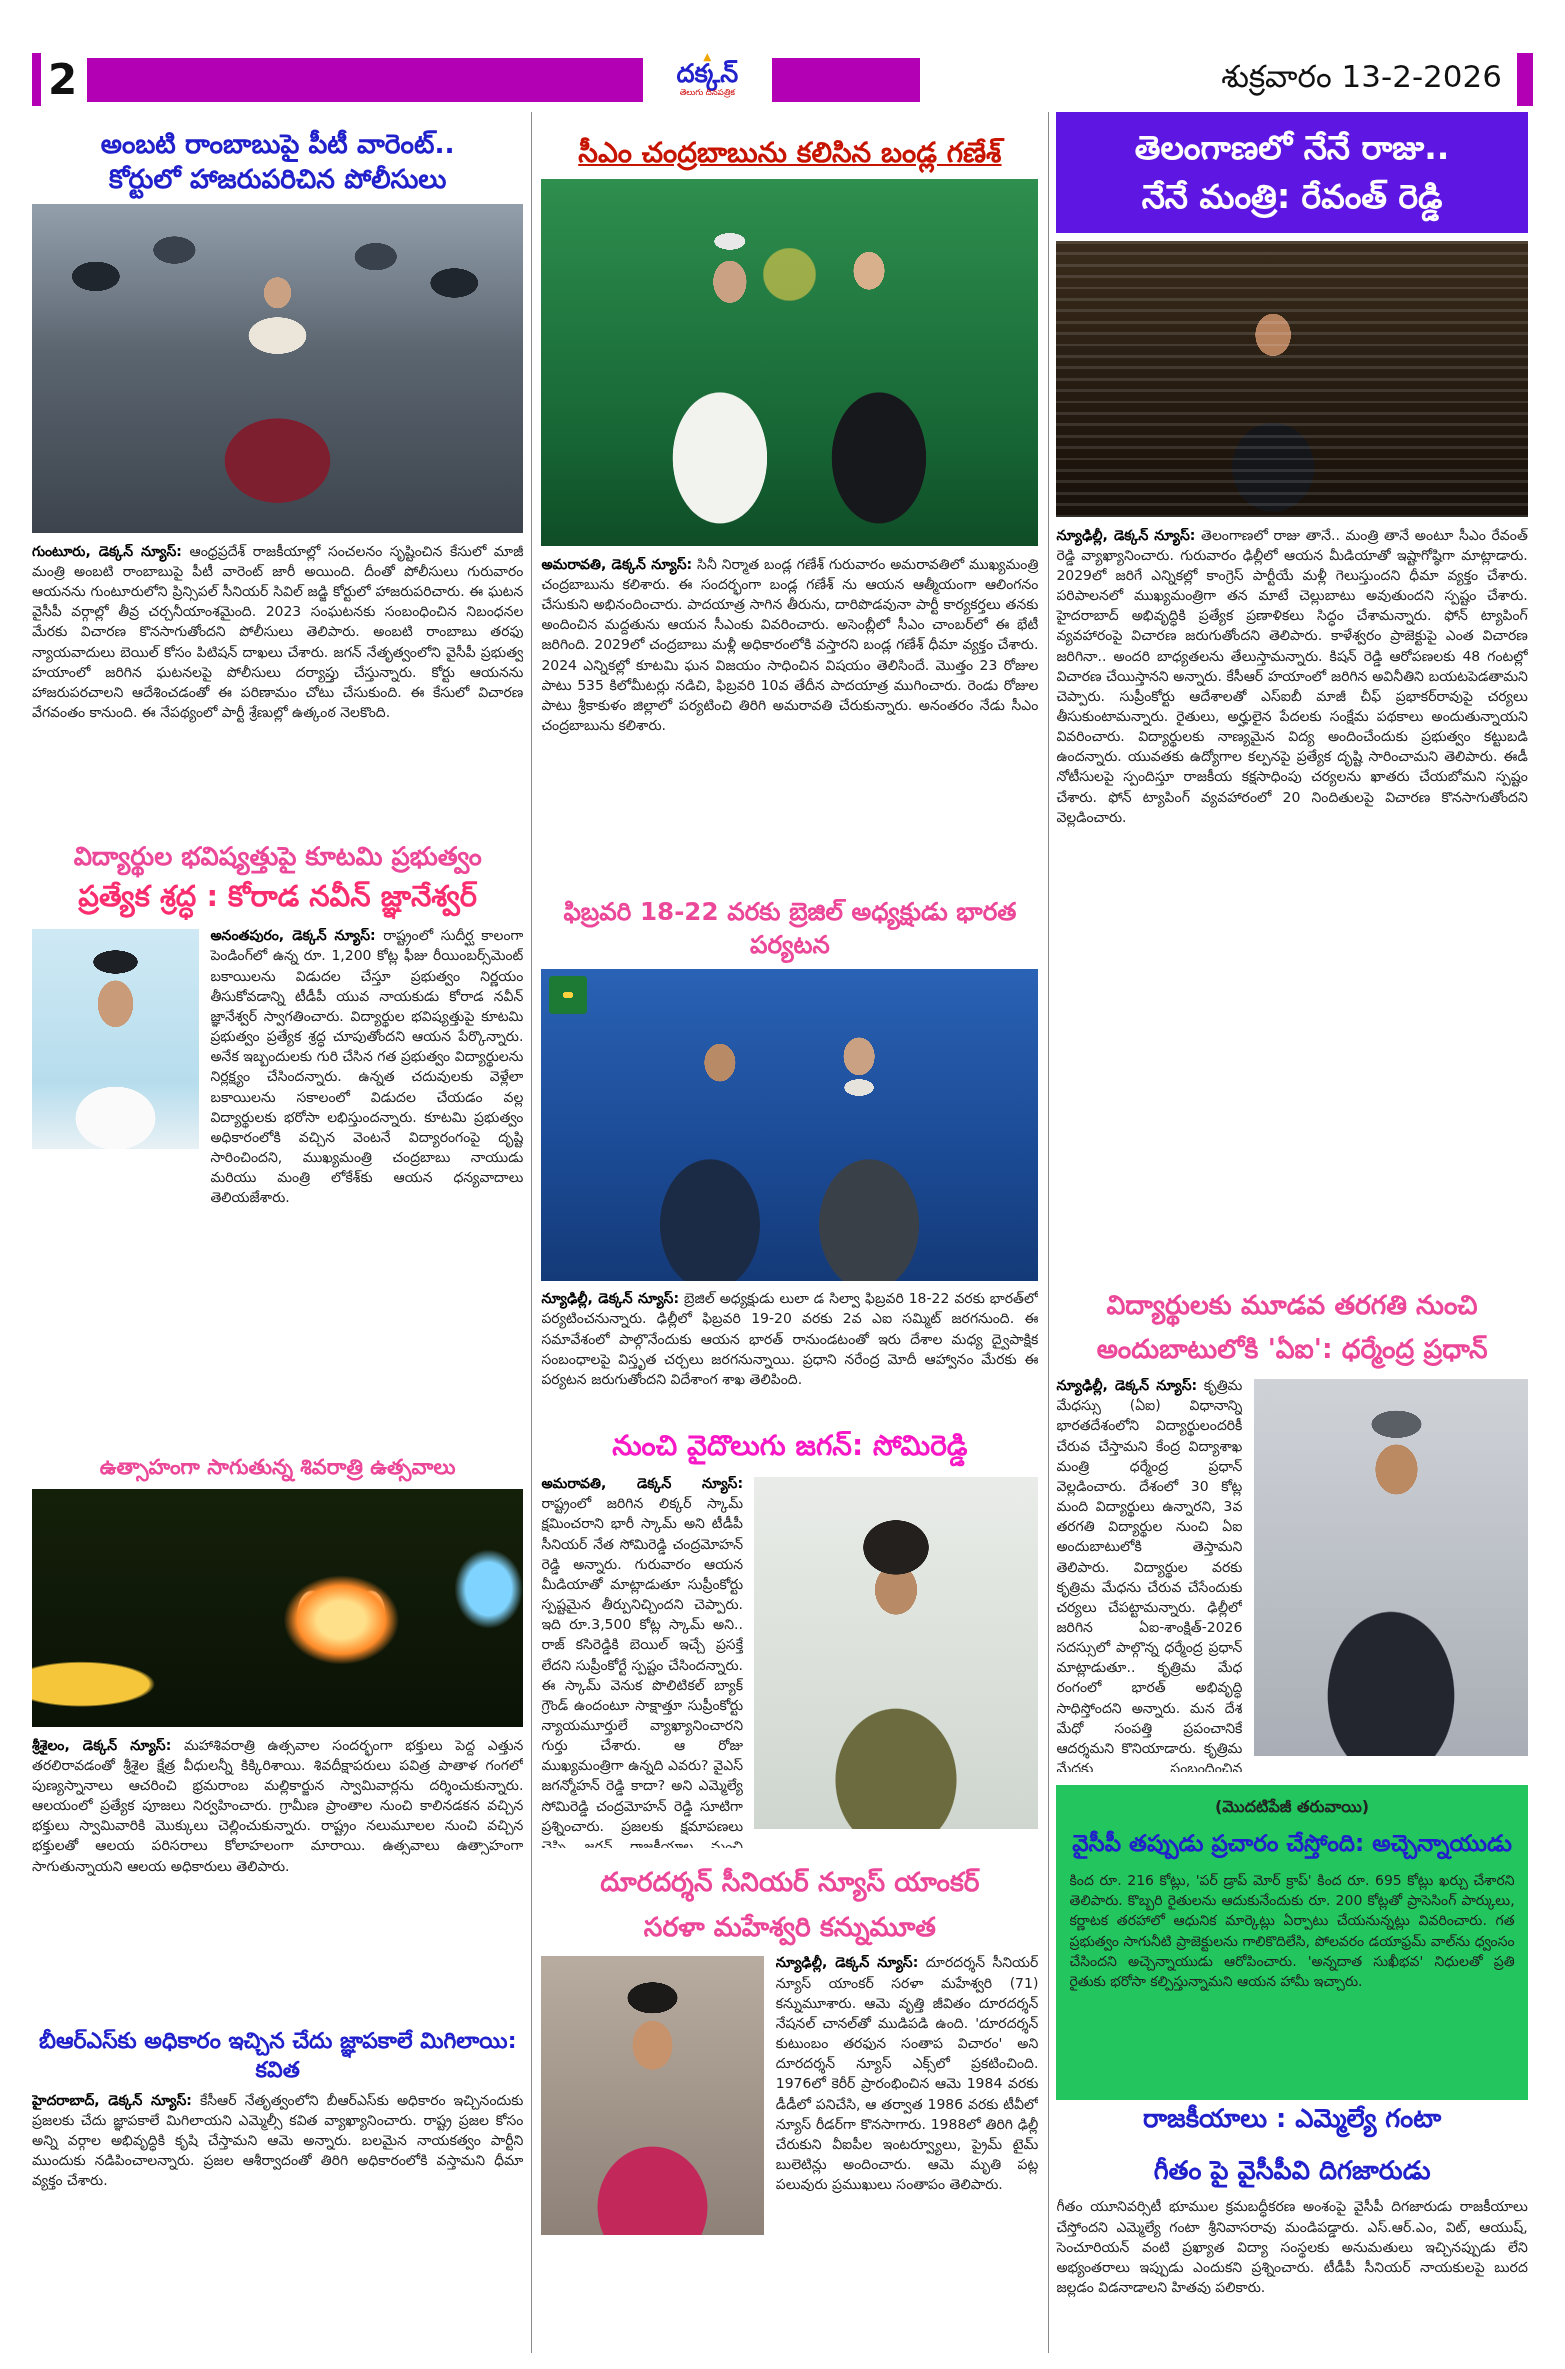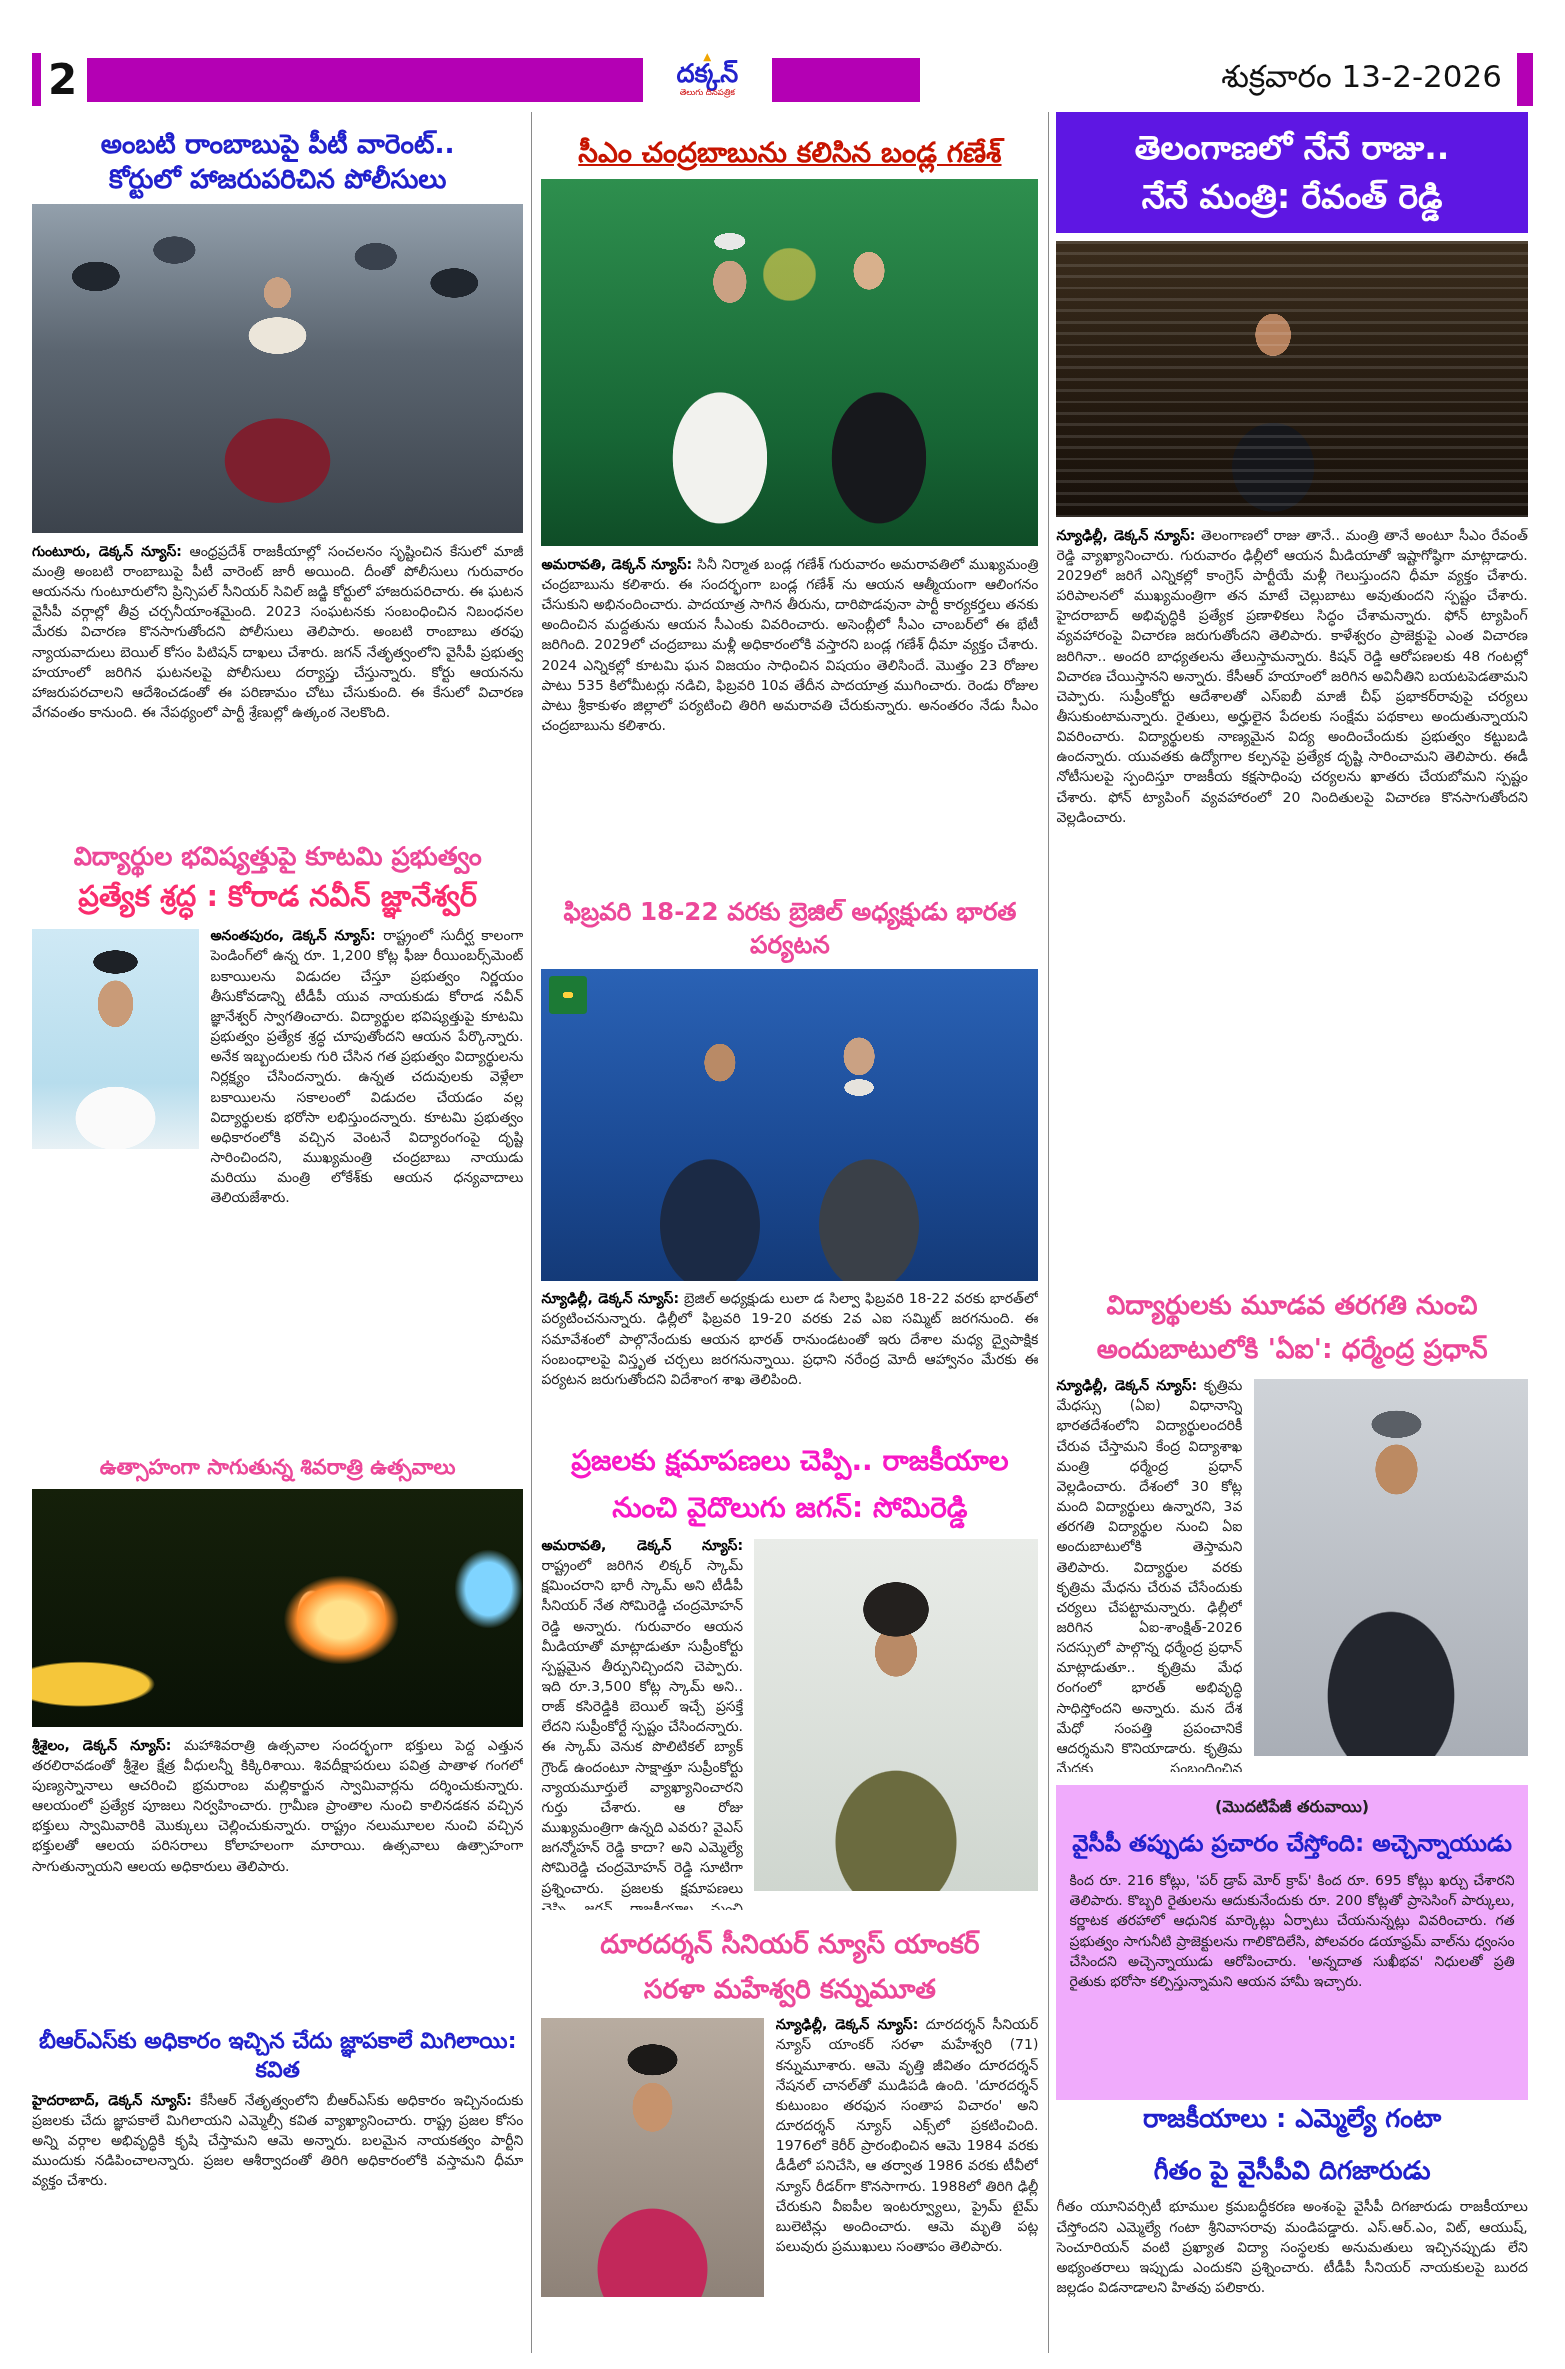--- a/index.html
+++ b/index.html
@@ -101,21 +101,21 @@
   .h-l2b { font-size:29px; margin:3.8px 0 9.5px 0; }
   .h-l3 { font-size:21px; margin:9.5px 0 3.8px 0; }
   .h-l4 { font-size:22px; margin:11.4px 0 5.7px 0; }
   .h-m1 { font-size:28px; margin-top:23px;text-decoration:underline; }
   .h-m2 { font-size:24.6px; margin:9.5px 0 3.8px 0; }
   .h-m3 { font-size:28px; margin:15px 0 7.6px 0; line-height:1.4; }
   .h-m4 { font-size:26.5px; margin:15px 0 7.6px 0; line-height:1.4; }
   .banner { background:#5e17e3; color:#fff; text-align:center; font-weight:bold;
     font-size:33px; line-height:1.5; padding:11.4px 3.8px; }
   .h-r2 { font-size:26.5px; margin:13.2px 0 7.6px 0; line-height:1.4; }
-  .cream { background:#f0abfc; padding:11.4px 13.2px; margin-top:13.2px; }
+  .cream { background:#22c55e; padding:11.4px 13.2px; margin-top:13.2px; }
   .cream-label { text-align:center; font-size:16px; font-weight:bold; color:#222; }
   .h-r3 { font-size:23px; margin:7.6px 0 9.5px 0; line-height:1.45; }
   .h-r4 { font-size:25.6px; margin:15px 0 7.6px 0; line-height:1.45; }
   .b-l1 { height:286px; }
   .a-l2 { height:519px; }
   .b-l3 { height:280px; }
   .b-l4 { height:271px; }
   .b-m1 { height:333px; }
   .b-m2 { height:138px; }
   .a-m3 { height:375px; }
@@ -203,21 +203,20 @@
       <div class="ph ph-modi">
         <div class="flag"></div>
       </div>
       <p class="body b-m2">
         <span class="dl">న్యూఢిల్లీ, డెక్కన్ న్యూస్:</span>
         <span>బ్రెజిల్ అధ్యక్షుడు లులా డ సిల్వా ఫిబ్రవరి 18-22 వరకు భారత్‌లో పర్యటించనున్నారు. ఢిల్లీలో ఫిబ్రవరి 19-20 వరకు 2వ ఎఐ సమ్మిట్ జరగనుంది. ఈ సమావేశంలో పాల్గొనేందుకు ఆయన భారత్ రానుండటంతో ఇరు దేశాల మధ్య ద్వైపాక్షిక సంబంధాలపై విస్తృత చర్చలు జరగనున్నాయి. ప్రధాని నరేంద్ర మోదీ ఆహ్వానం మేరకు ఈ పర్యటన జరుగుతోందని విదేశాంగ శాఖ తెలిపింది.</span>
       </p>
     </article>
 
     <article>
-      <h2 class="hl pink h-m3">ప్రజలకు క్షమాపణలు చెప్పి.. రాజకీయాల</h2>
       <h2 class="hl pink h-m3" style="margin-top:0">నుంచి వైదొలుగు జగన్: సోమిరెడ్డి</h2>
       <div class="a-m3">
         <div class="ph ph-somi fr"></div>
         <p class="body" style="height:100%">
           <span class="dl">అమరావతి, డెక్కన్ న్యూస్:</span>
           <span>రాష్ట్రంలో జరిగిన లిక్కర్ స్కామ్ క్షమించరాని భారీ స్కామ్ అని టీడీపీ సీనియర్ నేత సోమిరెడ్డి చంద్రమోహన్ రెడ్డి అన్నారు. గురువారం ఆయన మీడియాతో మాట్లాడుతూ సుప్రీంకోర్టు స్పష్టమైన తీర్పునిచ్చిందని చెప్పారు. ఇది రూ.3,500 కోట్ల స్కామ్ అని.. రాజ్ కసిరెడ్డికి బెయిల్ ఇచ్చే ప్రసక్తే లేదని సుప్రీంకోర్టే స్పష్టం చేసిందన్నారు. ఈ స్కామ్ వెనుక పొలిటికల్ బ్యాక్ గ్రౌండ్ ఉందంటూ సాక్షాత్తూ సుప్రీంకోర్టు న్యాయమూర్తులే వ్యాఖ్యానించారని గుర్తు చేశారు. ఆ రోజు ముఖ్యమంత్రిగా ఉన్నది ఎవరు? వైఎస్ జగన్మోహన్ రెడ్డి కాదా? అని ఎమ్మెల్యే సోమిరెడ్డి చంద్రమోహన్ రెడ్డి సూటిగా ప్రశ్నించారు. ప్రజలకు క్షమాపణలు చెప్పి జగన్ రాజకీయాల నుంచి వైదొలగాలని డిమాండ్ చేశారు.</span>
         </p>
       </div>
     </article>
 

